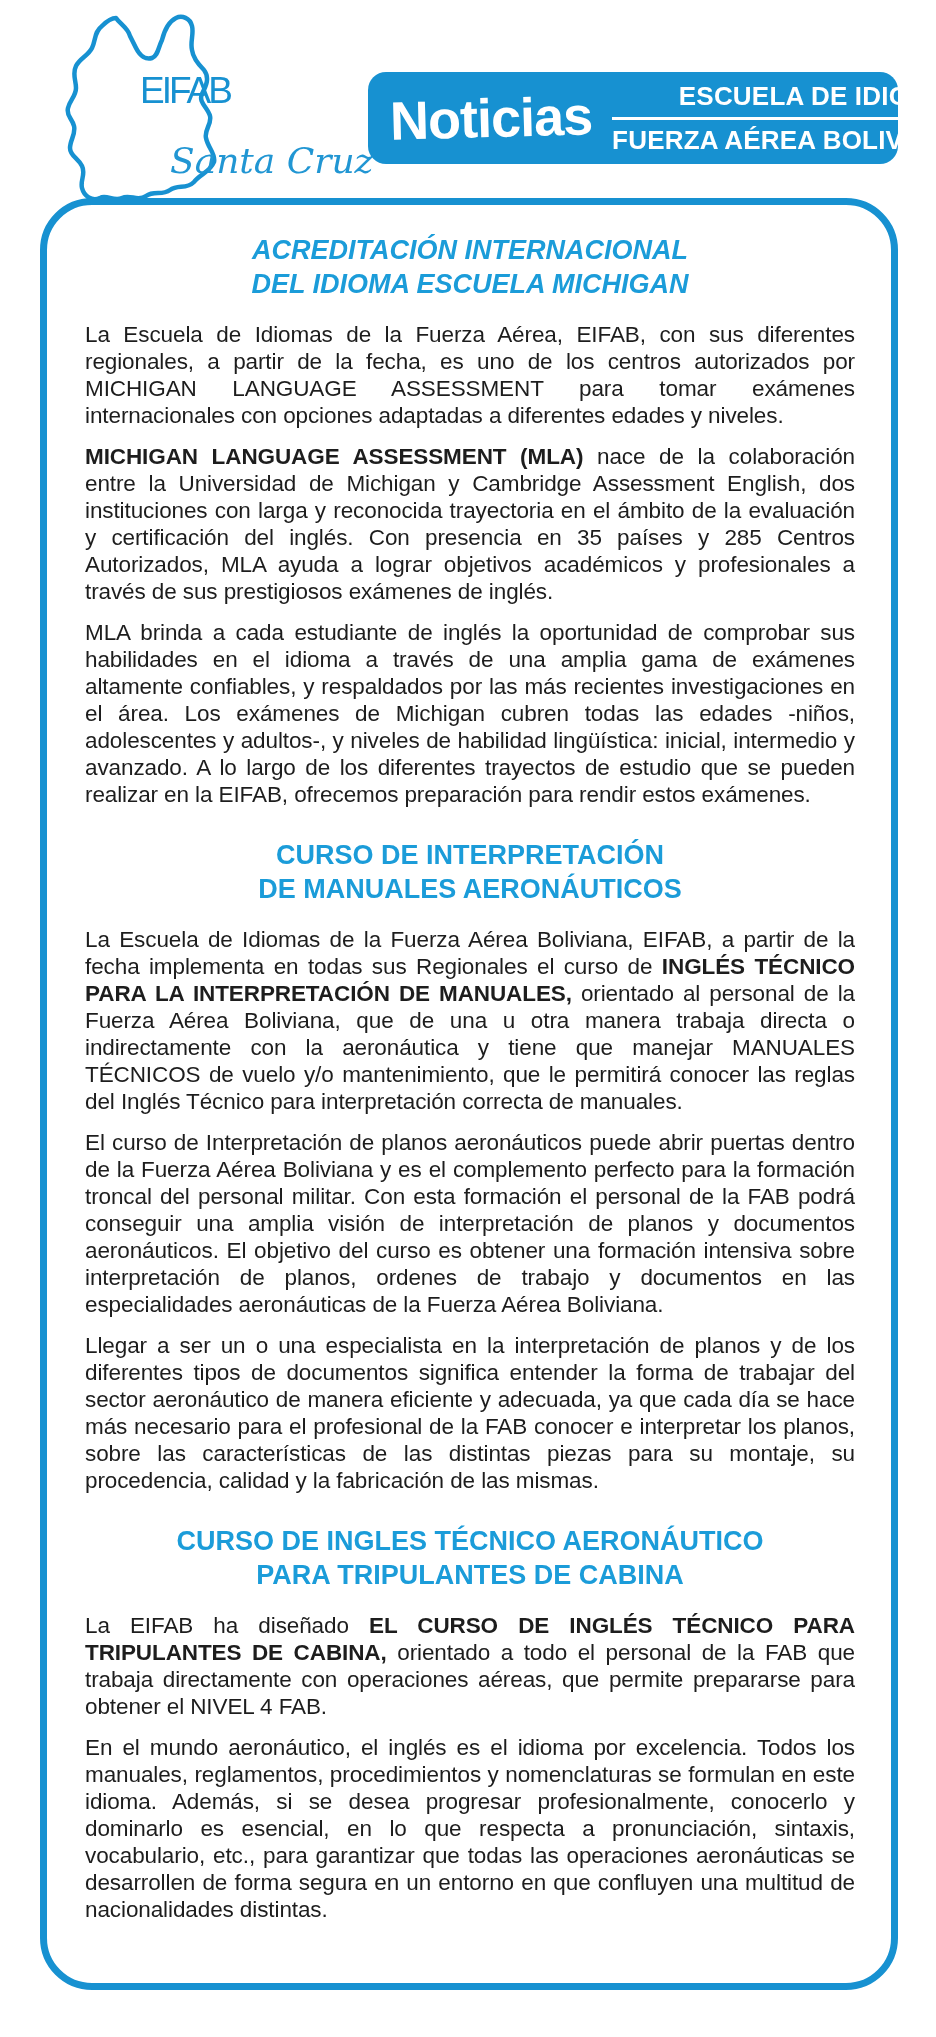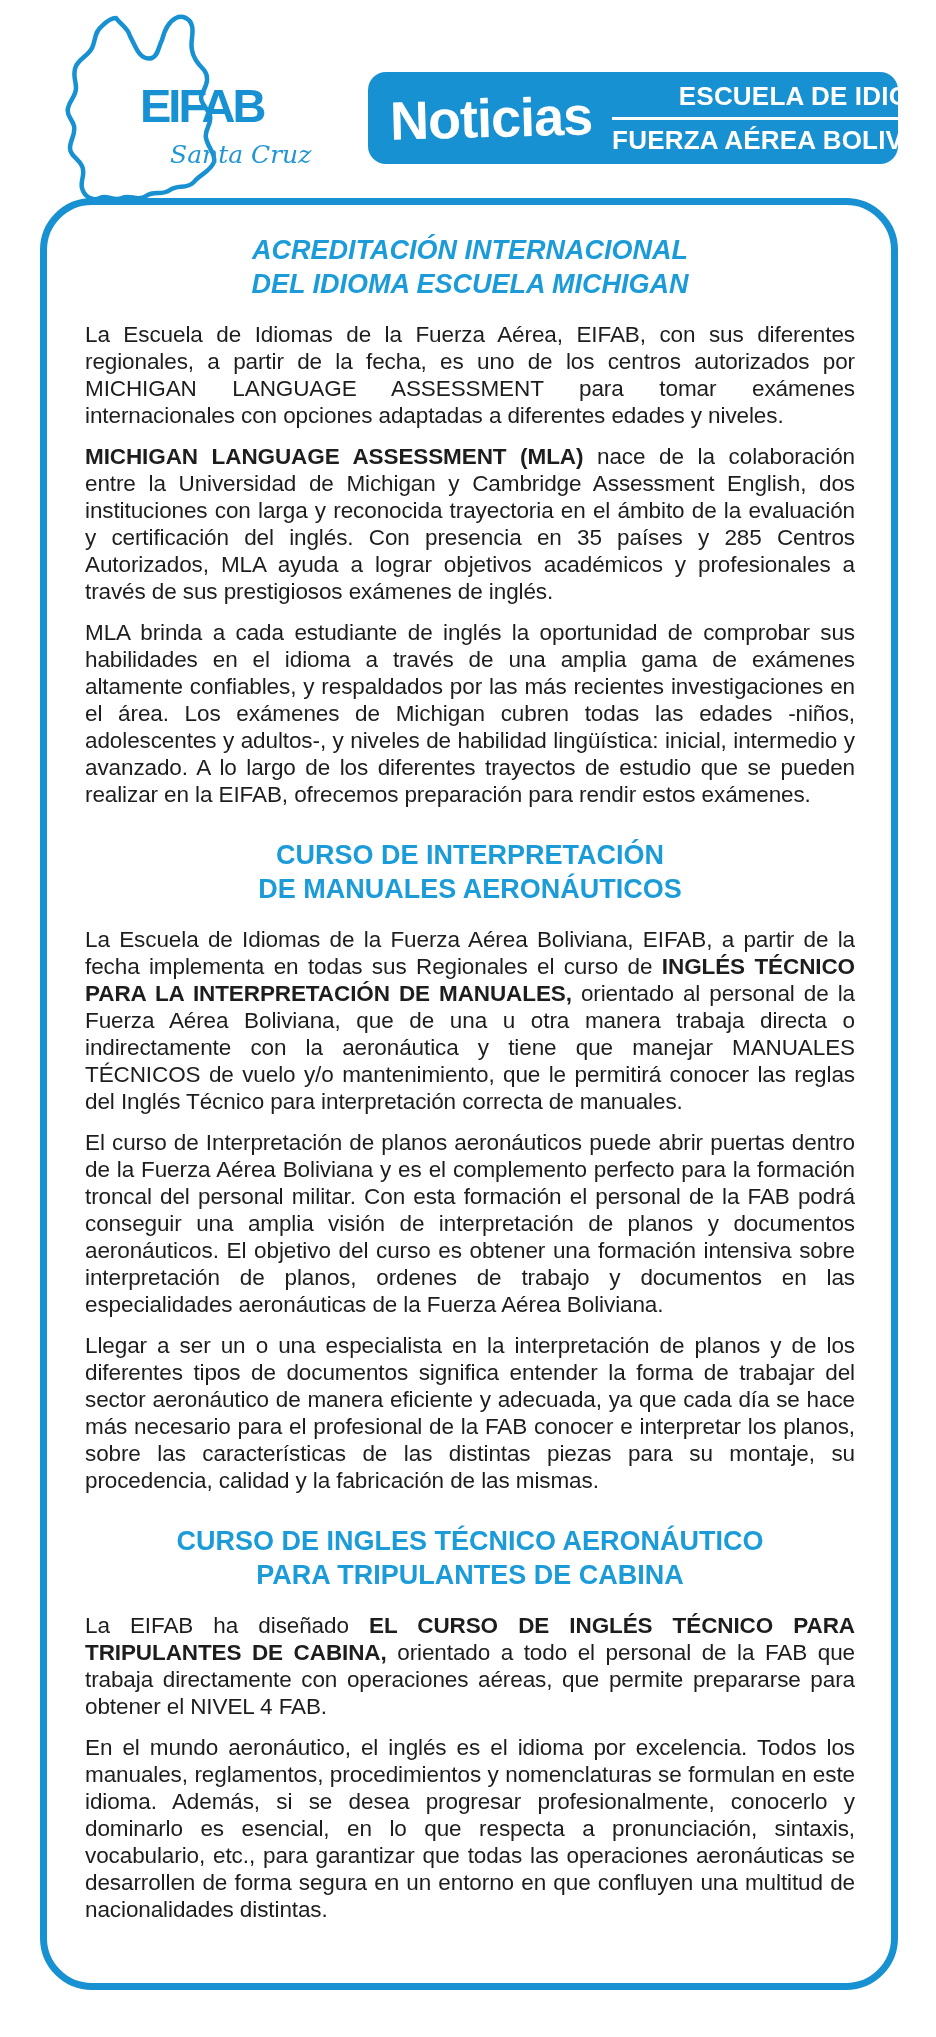--- a/index.html
+++ b/index.html
@@ -5,27 +5,27 @@
   html,body { margin:0; padding:0; background:#ffffff; }
   .page {
     position:relative; width:936px; height:2037px; background:#ffffff;
     font-family:"Liberation Sans", sans-serif; overflow:hidden;
   }
 
   
   .logo { position:absolute; left:24px; top:6px; width:330px; height:196px; }
   .logo svg { position:absolute; left:0; top:0; }
   .logo-acronym {
-    position:absolute; left:116px; top:72px;
-    font-size:47px; font-weight:bold; color:#1791d1; letter-spacing:-3px;
+    position:absolute; left:116px; top:64px;
+    font-size:37px; font-weight:normal; color:#1791d1; letter-spacing:-3px;
   }
   .logo-script {
     position:absolute; left:146px; top:134px;
     font-family:"DejaVu Serif", serif; font-style:italic;
-    font-size:25px; color:#2196d3; white-space:nowrap;
+    font-size:36px; color:#2196d3; white-space:nowrap;
   }
 
   
   .banner {
     position:absolute; left:368px; top:72px; width:530px; height:92px;
     background:#1791d1; border-radius:18px;
     display:flex; align-items:center; gap:20px;
     padding:0 22px; box-sizing:border-box;
   }
   .banner-title {

